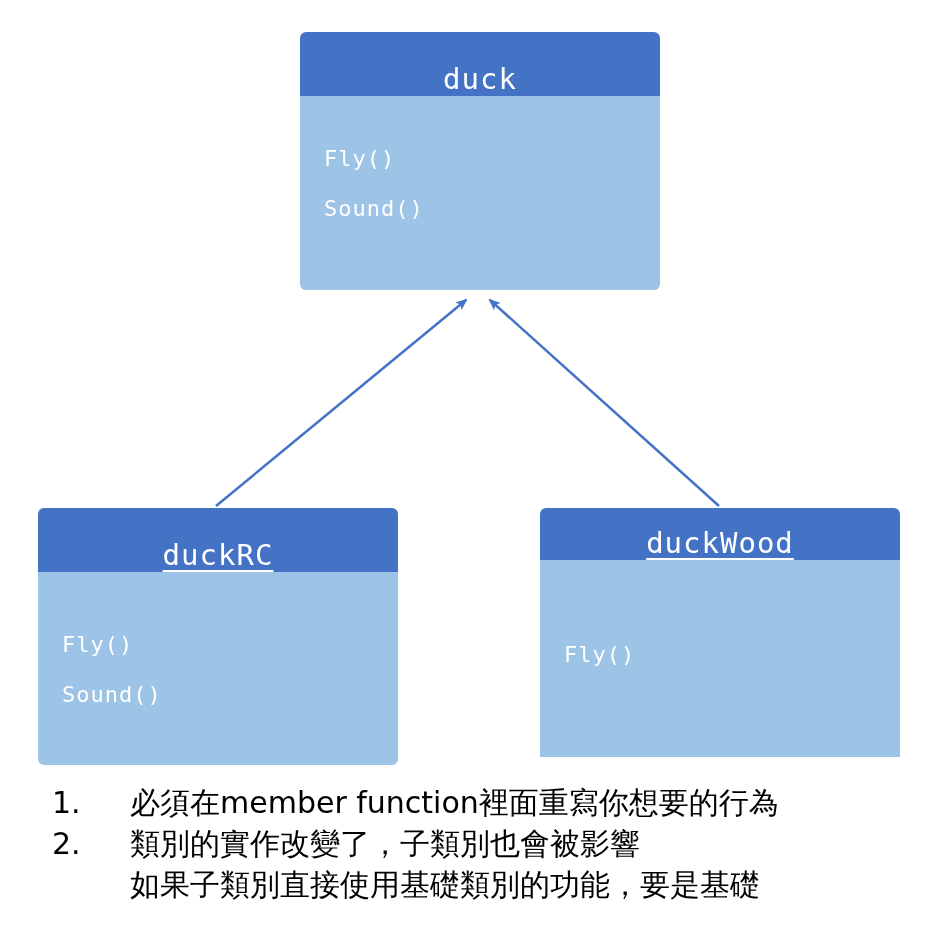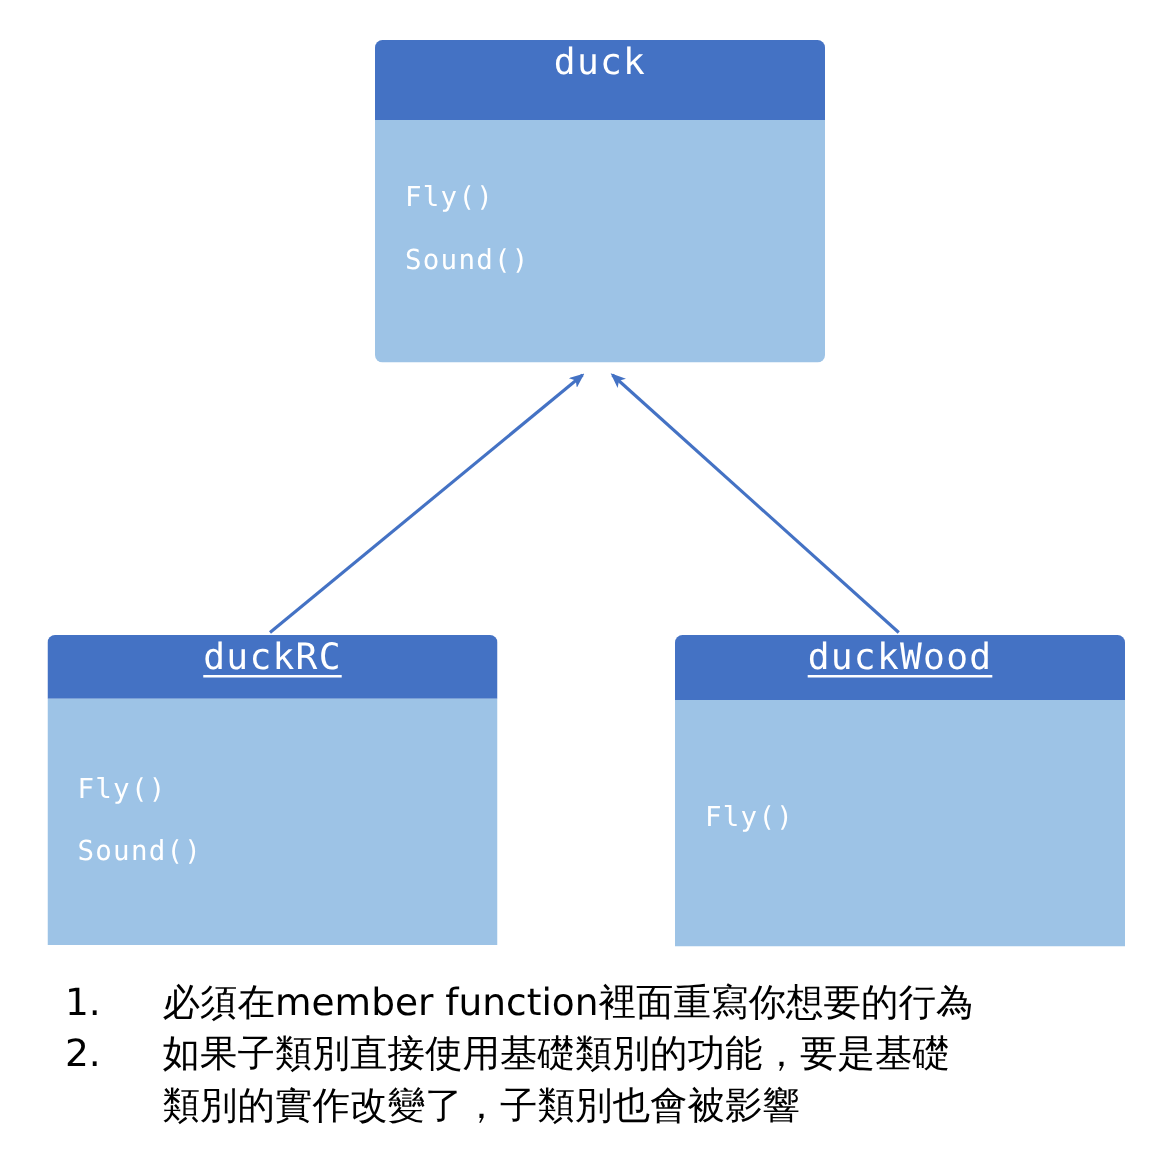--- a/index.html
+++ b/index.html
@@ -21,21 +21,21 @@
     position: absolute;
     width: 360px;
     border-radius: 6px;
     overflow: hidden;
     box-shadow: 0 0 0 0 transparent;
   }
   .class-header {
     background: #4472C4;
     color: #ffffff;
     display: flex;
-    align-items: flex-start;
+    align-items: flex-end;
     justify-content: center;
     font-family: "DejaVu Sans Mono", monospace;
     font-size: 29px;
     font-weight: 500;
     letter-spacing: 1px;
   }
   .class-body {
     background: #9DC3E6;
     color: #ffffff;
     font-family: "DejaVu Sans Mono", monospace;
@@ -45,21 +45,21 @@
   .class-body .method {
     line-height: 50px;
     white-space: pre;
   }
 
   #parent-box { left: 300px; top: 32px; height: 258px; }
   #parent-box .class-header { height: 64px; }
   #parent-box .class-body   { height: 194px; padding: 38px 0 0 24px; box-sizing: border-box; }
 
   #child-left { left: 38px; top: 508px; height: 257px; }
-  #child-left .class-header { height: 51px; }
+  #child-left .class-header { height: 64px; }
   #child-left .class-body   { height: 197px; padding: 48px 0 0 24px; box-sizing: border-box; }
 
   #child-right { left: 540px; top: 508px; height: 257px; }
   #child-right .class-header { height: 52px; }
   #child-right .class-body   { height: 197px; padding: 70px 0 0 24px; box-sizing: border-box; }
 
   .underlined-title {
     text-decoration: underline;
     text-decoration-thickness: 2px;
     text-underline-offset: 5px;
@@ -147,19 +147,19 @@
   <div class="notes">
     <div class="note-item">
       <span class="note-number">1.</span>
       <span class="note-text">
         <span class="note-line">必須在member function裡面重寫你想要的行為</span>
       </span>
     </div>
     <div class="note-item">
       <span class="note-number">2.</span>
       <span class="note-text">
+        <span class="note-line">類別的實作改變了，子類別也會被影響</span>
         <span class="note-line">如果子類別直接使用基礎類別的功能，要是基礎</span>
-        <span class="note-line">類別的實作改變了，子類別也會被影響</span>
       </span>
     </div>
   </div>
 
 </div>
 
 </body></html>

